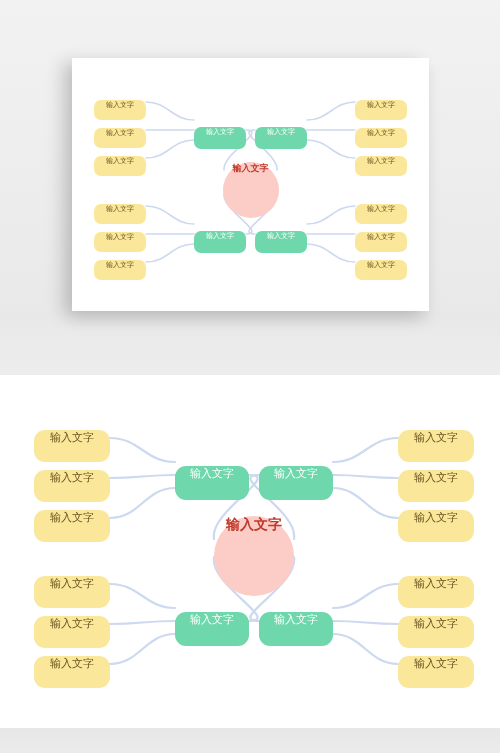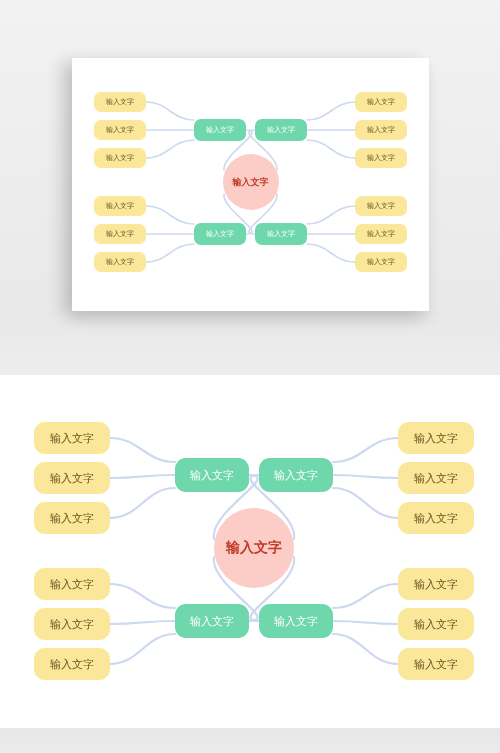--- a/index.html
+++ b/index.html
@@ -36,24 +36,25 @@
     position:absolute;left:0;top:728px;width:500px;height:25px;
     background:linear-gradient(180deg,#e7e7e7 0%,#ebebeb 100%);
   }
 
   
   .mindmap{position:absolute;left:0;top:0;width:100%;height:100%;}
   .links{position:absolute;left:0;top:0;width:100%;height:100%;overflow:visible;}
 
   .node{
     position:absolute;
-    display:flex;align-items:center;justify-content:center;
+    display:flex;align-items:flex-start;justify-content:center;
     box-sizing:border-box;
     white-space:nowrap;
     user-select:none;
+    margin-top:8px;
   }
   .leaf{
     background:#fae79a;
     color:#6b5320;
     border-radius:10px;
   }
   .branch{
     background:#6ed7ab;
     color:#ffffff;
     border-radius:10px;

